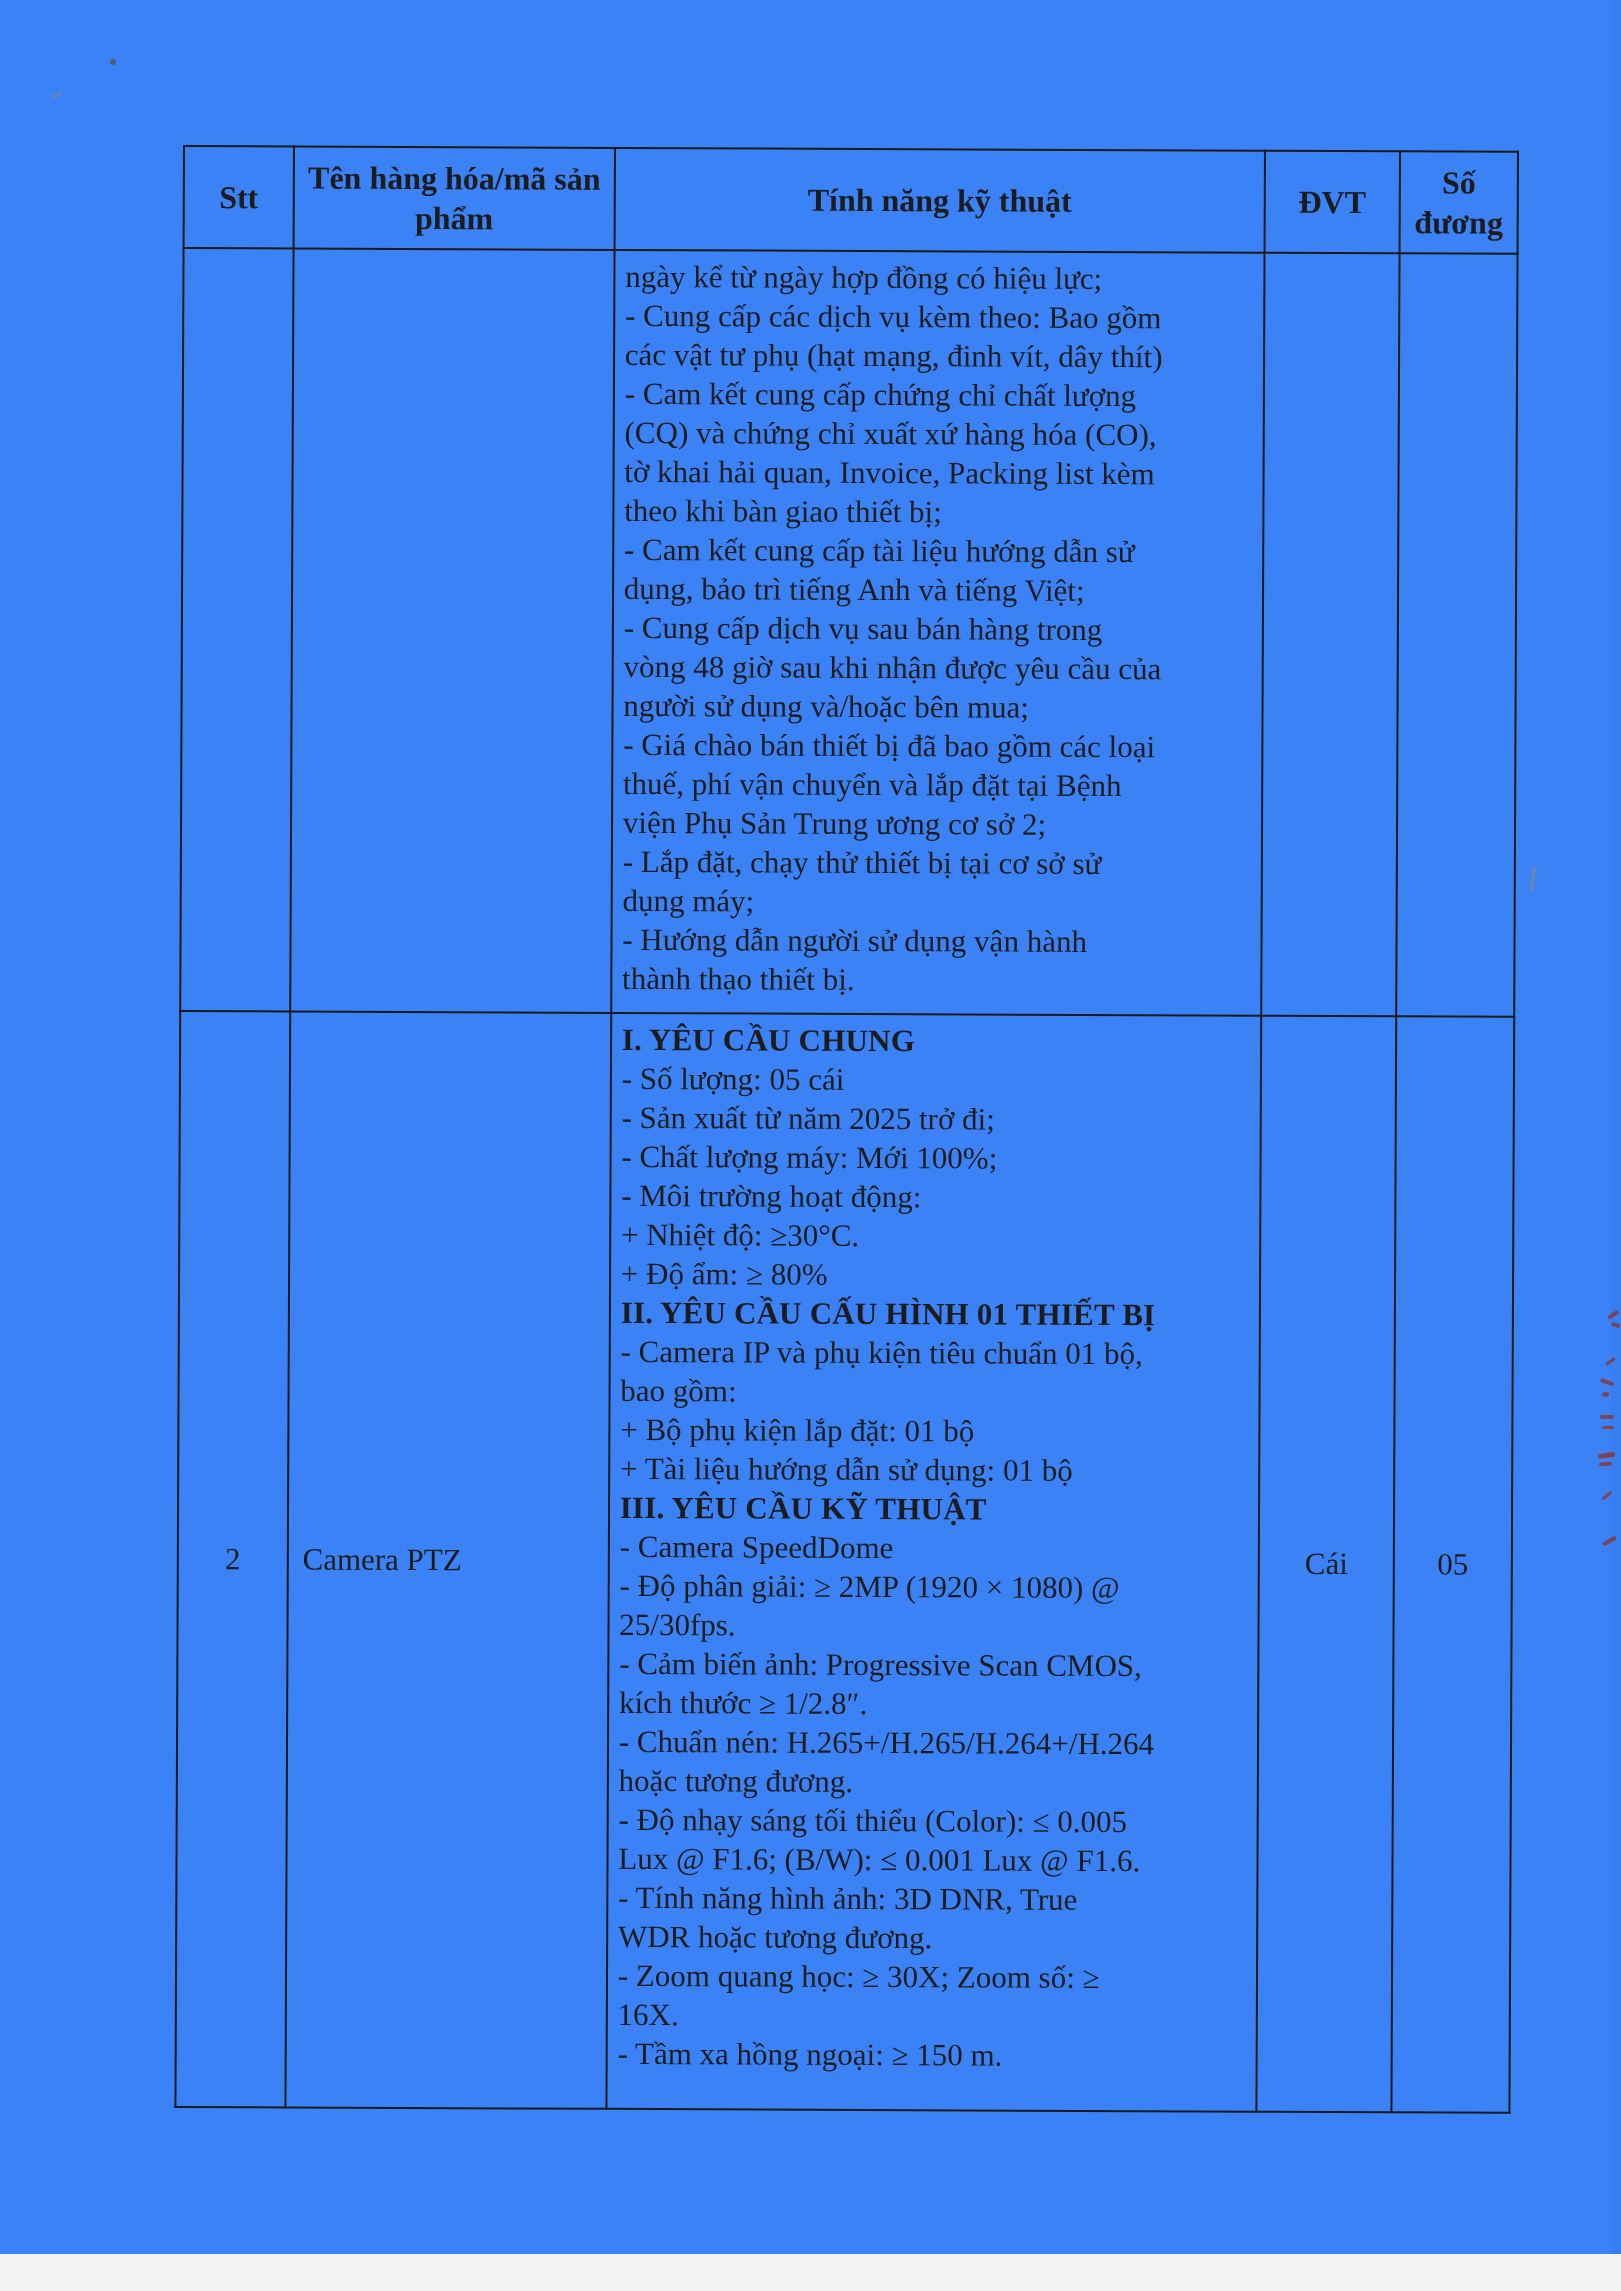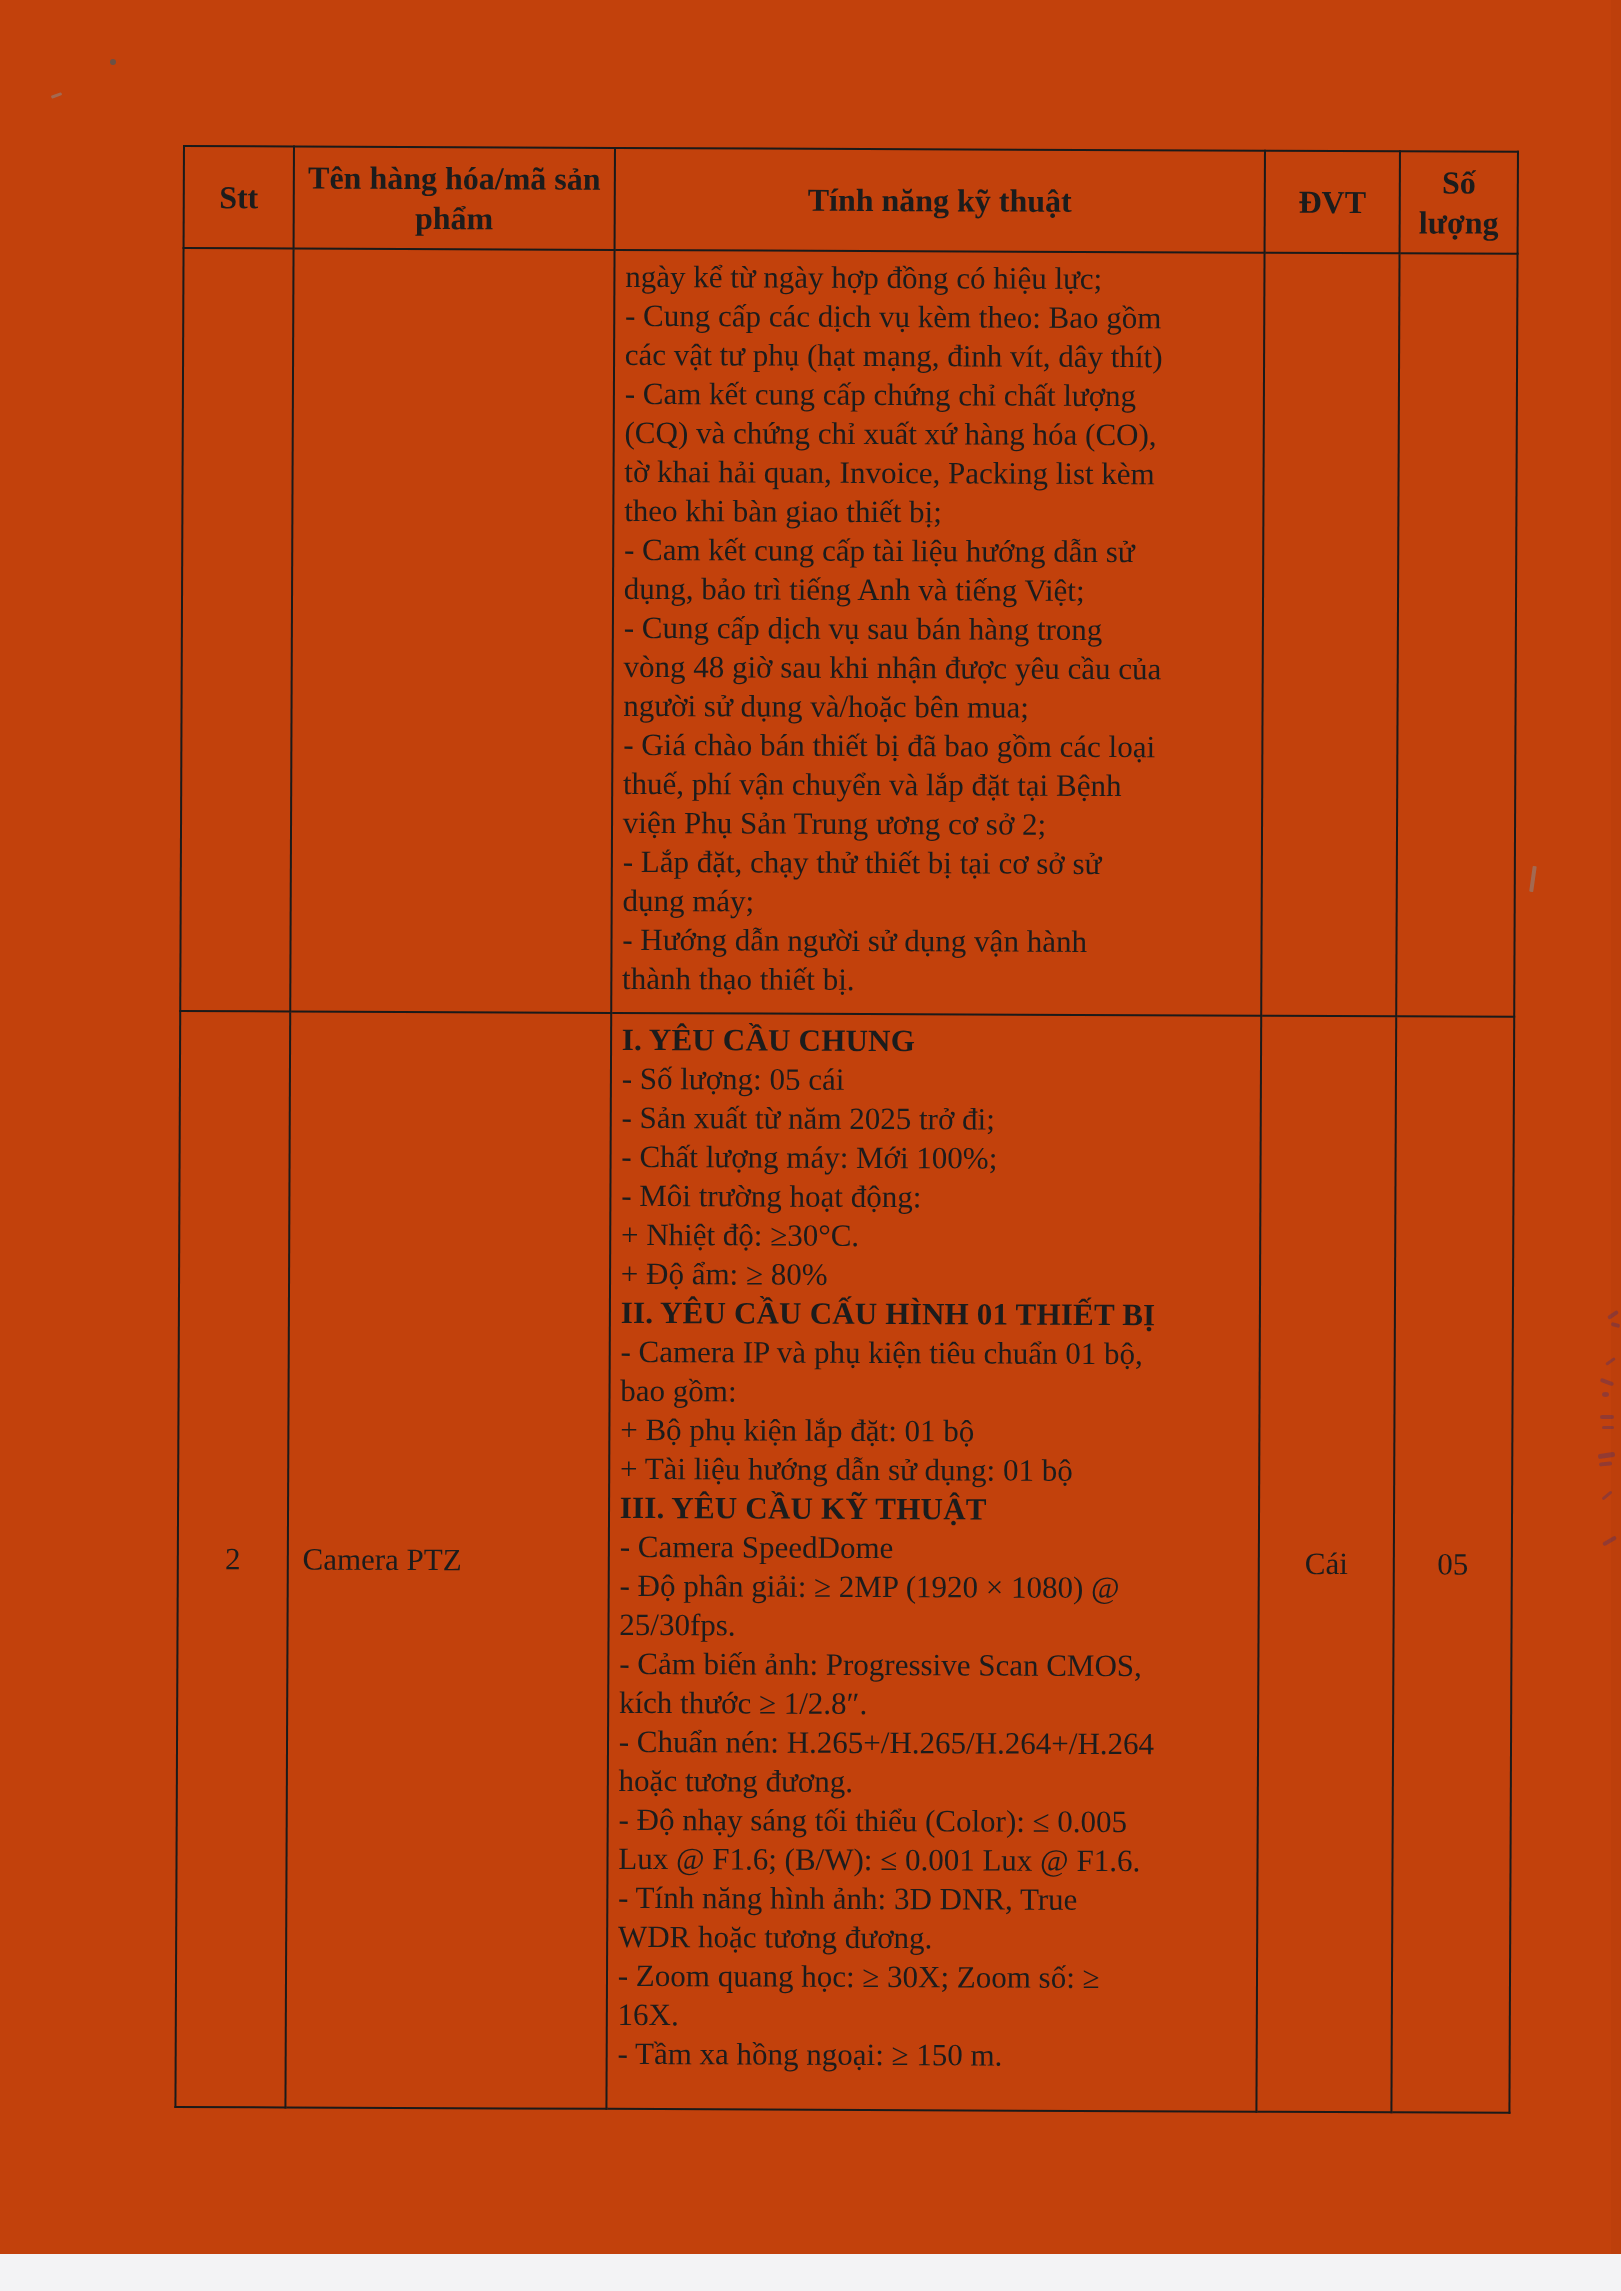--- a/index.html
+++ b/index.html
@@ -4,21 +4,21 @@
 <style>
   html,body{margin:0;padding:0;}
   body{
     width:1621px;height:2292px;
     background:#ffffff;
     font-family:"Liberation Serif","DejaVu Serif",serif;
     color:#1c1c1c;
     position:relative;
     overflow:hidden;
   }
-  .page{position:absolute;inset:0;background:#c2410c;overflow:hidden;}
+  .page{position:absolute;inset:0;background:#3b82f6;overflow:hidden;}
 
   
   .table-rot{
     position:absolute;left:183px;top:145px;
     transform:rotate(0.25deg);
     transform-origin:0 0;
   }
   table.spec-table{
     border-collapse:collapse;
     width:1334px;
@@ -78,21 +78,21 @@
         <col style="width:650px">
         <col style="width:135px">
         <col style="width:118px">
       </colgroup>
       <tbody>
           <tr style="height:102px">
         <th>Stt</th>
         <th>Tên hàng hóa/mã sản phẩm</th>
         <th>Tính năng kỹ thuật</th>
         <th>ĐVT</th>
-        <th>Số lượng</th>
+        <th>Số đương</th>
       </tr>
       <tr style="height:763px">
         <td class="cell-stt"></td>
         <td class="cell-name"></td>
         <td class="cell-specs">
               <div class="spec-line">ngày kể từ ngày hợp đồng có hiệu lực;</div>
               <div class="spec-line">- Cung cấp các dịch vụ kèm theo: Bao gồm</div>
               <div class="spec-line">các vật tư phụ (hạt mạng, đinh vít, dây thít)</div>
               <div class="spec-line">- Cam kết cung cấp chứng chỉ chất lượng</div>
               <div class="spec-line">(CQ) và chứng chỉ xuất xứ hàng hóa (CO),</div>

